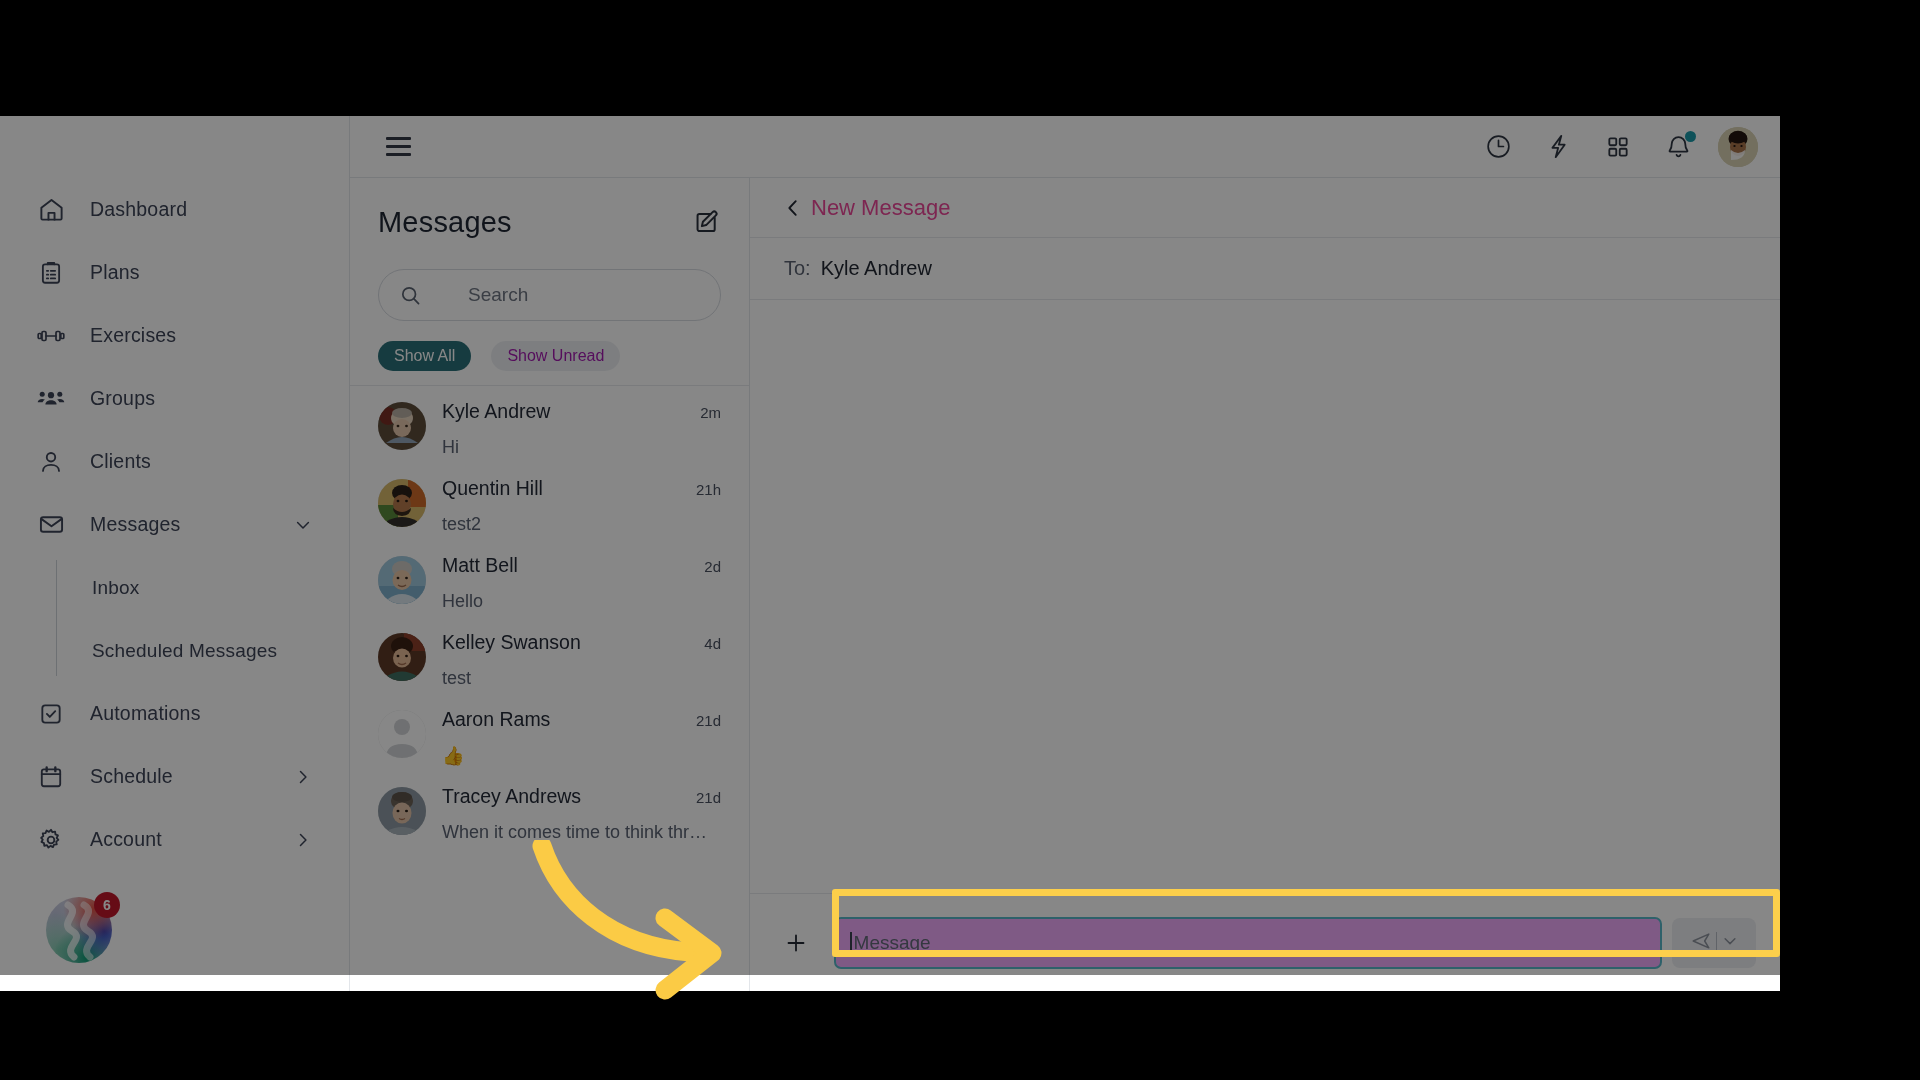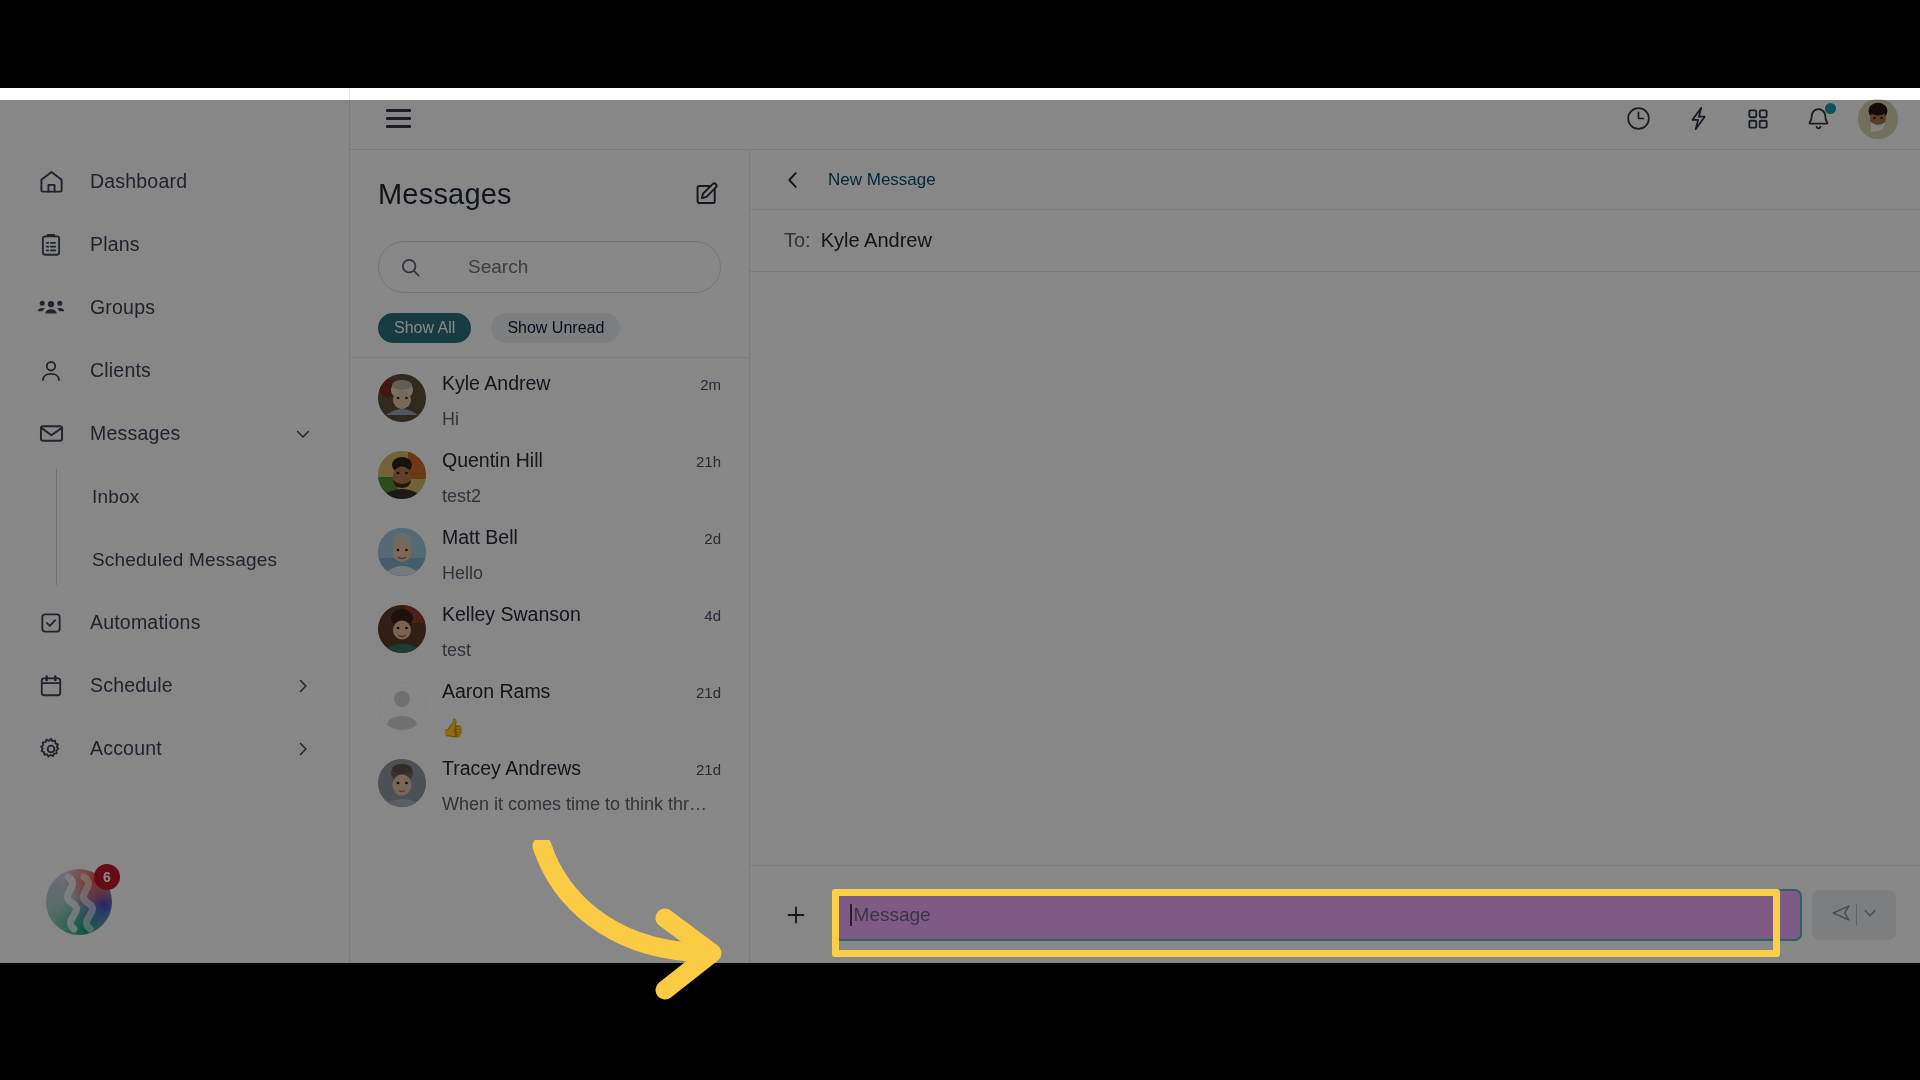--- a/index.html
+++ b/index.html
@@ -10,22 +10,22 @@
     overflow: hidden;
   }
   #root {
     position: relative;
     width: 1920px; height: 1080px;
     background: #000000;
   }
   
   #app {
     position: absolute;
-    left: 0; top: 88px;
-    width: 1920px; height: 875px;
+    left: 0; top: 116px;
+    width: 1780px; height: 875px;
     background: #ffffff;
     display: flex;
     overflow: hidden;
   }
   
   #dim {
     position: absolute;
     left: 0; top: 100px;
     width: 1920px; height: 875px;
     background: rgba(0,0,0,0.47);
@@ -184,21 +184,21 @@
   .search-ph { font-size: 19px; color: #6e7582; }
   .filters { display: flex; gap: 20px; margin-top: 20px; padding-bottom: 14px; }
   .chip {
     height: 30px; border-radius: 15px;
     display: flex; align-items: center;
     padding: 0 16px;
     font-size: 16px;
     cursor: pointer;
   }
   .chip.active { background: #2b7079; color: #ffffff; }
-  .chip.inactive { background: #edeff2; color: #0f172a; }
+  .chip.inactive { background: #edeff2; color: #a21caf; }
   .convo-scroll { flex: 1 1 auto; overflow: hidden; border-top: 1px solid #e6e9ed; }
   .convo {
     display: flex; align-items: flex-start;
     padding: 14px 28px 14px 28px;
     cursor: pointer;
     height: 77px;
   }
   .avatar {
     width: 48px; height: 48px; border-radius: 50%;
     flex: 0 0 48px; overflow: hidden; position: relative;
@@ -213,21 +213,21 @@
 
   
   .thread { flex: 1 1 auto; display: flex; flex-direction: column; min-width: 0; background: #fff; }
   .thread-head {
     height: 60px; flex: 0 0 60px;
     display: flex; align-items: center;
     padding-left: 26px;
     border-bottom: 1px solid #e6e9ed;
   }
   .back-ic { color: #222833; cursor: pointer; display:flex; padding: 6px; }
-  .thread-title { font-size: 17px; color: #0c4a6e; margin-left: 18px; }
+  .thread-title { font-size: 22px; color: #ec4899; margin-left: 1px; }
   .thread-to {
     height: 62px; flex: 0 0 62px;
     display: flex; align-items: center;
     padding-left: 34px;
     border-bottom: 1px solid #e6e9ed;
     font-size: 20px;
   }
   .to-label { color: #5c6372; margin-right: 10px; }
   .to-value { color: #222833; }
   .thread-body { flex: 1 1 auto; }
@@ -304,20 +304,32 @@
         <span class="ico">
           <svg width="26" height="26" viewBox="0 0 24 24" fill="none" stroke="currentColor" stroke-width="1.7" stroke-linecap="round" stroke-linejoin="round">
               <rect x="4.5" y="4" width="15" height="17" rx="2"></rect>
               <path d="M9 4V2.8h6V4"></path>
               <path d="M8.2 10h1.2M8.2 13.5h1.2M8.2 17h1.2M11.8 10h4M11.8 13.5h4M11.8 17h4"></path>
             </svg>
         </span>
         <span class="label">Plans</span>
       </div>
 
+      <div class="nav-item">
+        <span class="ico">
+          <svg width="30" height="30" viewBox="0 0 30 24" fill="none" stroke="currentColor" stroke-width="1.7" stroke-linecap="round" stroke-linejoin="round">
+              <rect x="6" y="7.5" width="4" height="9" rx="1.2"></rect>
+              <rect x="20" y="7.5" width="4" height="9" rx="1.2"></rect>
+              <rect x="2.2" y="9.5" width="3" height="5" rx="1"></rect>
+              <rect x="24.8" y="9.5" width="3" height="5" rx="1"></rect>
+              <path d="M10 12h10"></path>
+            </svg>
+        </span>
+        <span class="label">Exercises</span>
+      </div>
 
       <div class="nav-item">
         <span class="ico">
           <svg width="28" height="28" viewBox="0 0 28 24" fill="currentColor">
               <circle cx="14" cy="8.2" r="3.1"></circle>
               <path d="M8.4 17.4c0-2.6 2.5-4.2 5.6-4.2s5.6 1.6 5.6 4.2z"></path>
               <circle cx="5.2" cy="7.2" r="2.5"></circle>
               <path d="M.7 15.3c0-2.1 2-3.4 4.5-3.4 1 0 1.9.2 2.7.6-1.3.9-2.1 2.1-2.3 2.8z"></path>
               <circle cx="22.8" cy="7.2" r="2.5"></circle>
               <path d="M27.3 15.3c0-2.1-2-3.4-4.5-3.4-1 0-1.9.2-2.7.6 1.3.9 2.1 2.1 2.3 2.8z"></path>

